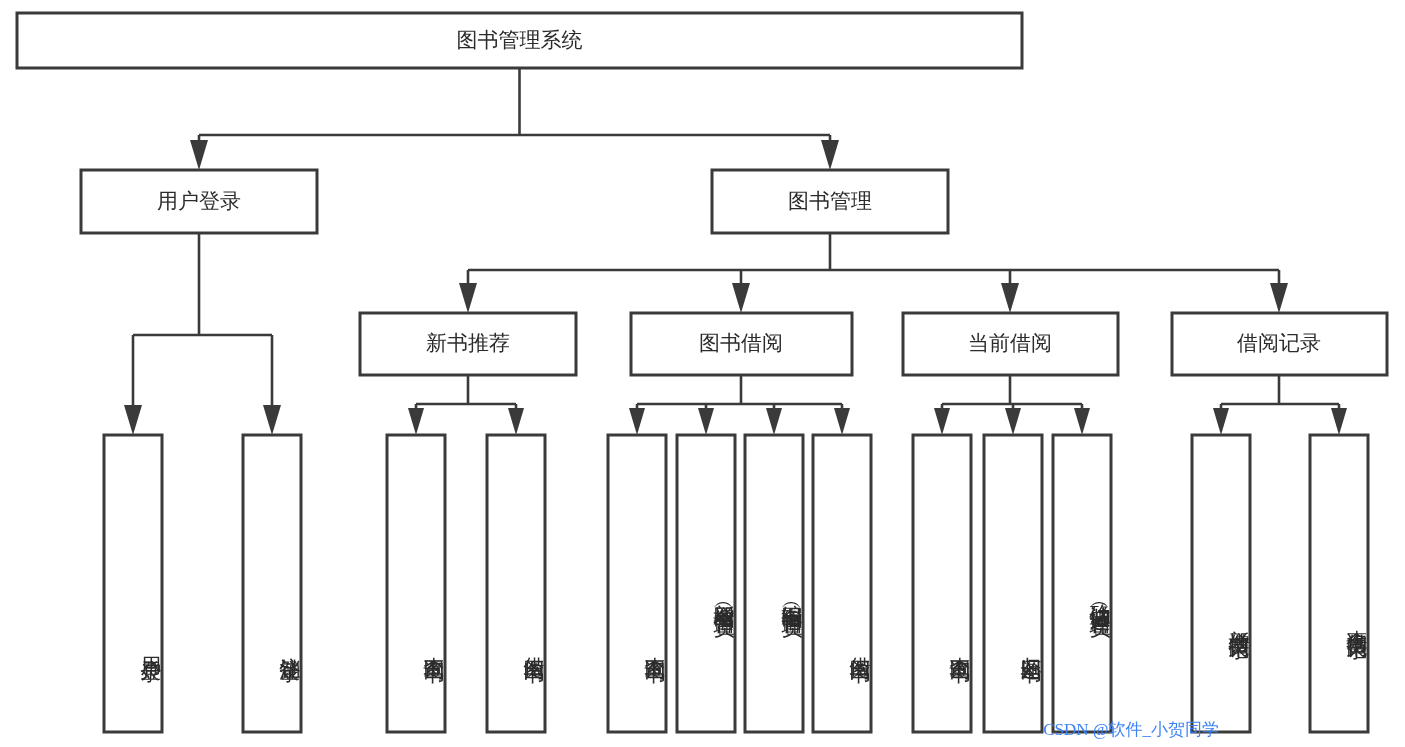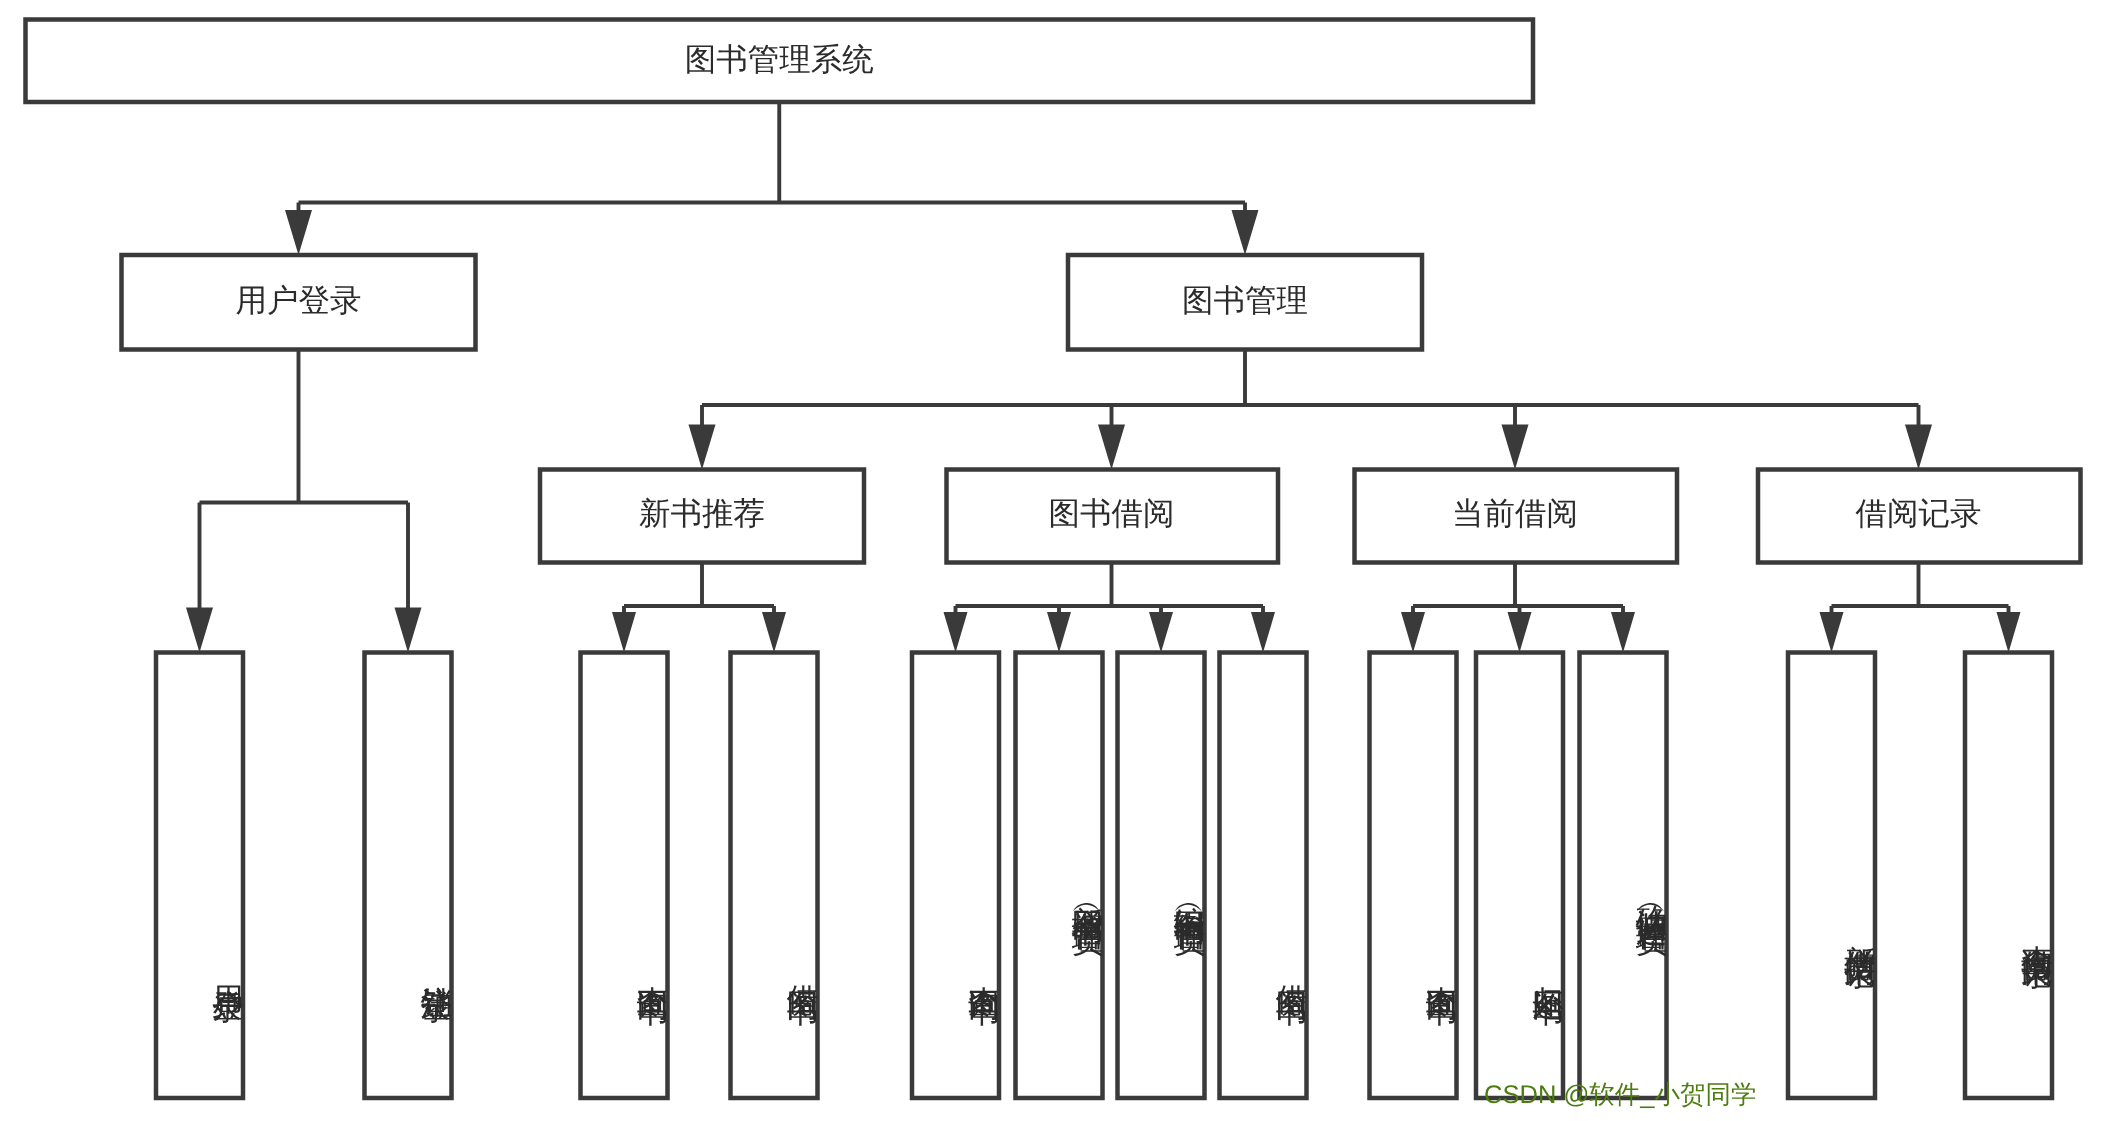--- a/index.html
+++ b/index.html
@@ -11,20 +11,21 @@
     width: 1405px;
     height: 747px;
     font-family: "Liberation Sans", "DejaVu Sans", sans-serif;
     overflow: hidden;
   }
   #diagram-root {
     position: relative;
     width: 1179px;
     height: 747px;
     background: #ffffff;
+    padding-left: 48px;
   }
   svg#flow {
     position: absolute;
     left: 0;
     top: 0;
     width: 1405px;
     height: 747px;
   }
   .node-box {
     fill: #ffffff;
@@ -60,23 +61,23 @@
     white-space: nowrap;
     display: flex;
     align-items: flex-start;
     justify-content: center;
     pointer-events: none;
   }
   .watermark {
     position: absolute;
     right: 8px;
     bottom: 6px;
-    font-family: Liberation Sans, sans-serif;
+    font-family: Liberation Serif, serif;
     font-size: 17px;
-    color: #4d7c0f;
+    color: #3b82f6;
     white-space: nowrap;
   }
 </style>
 </head>
 <body>
 
 <div id="diagram-root">
 
   <svg id="flow" viewBox="0 0 1405 747" xmlns="http://www.w3.org/2000/svg">
 

